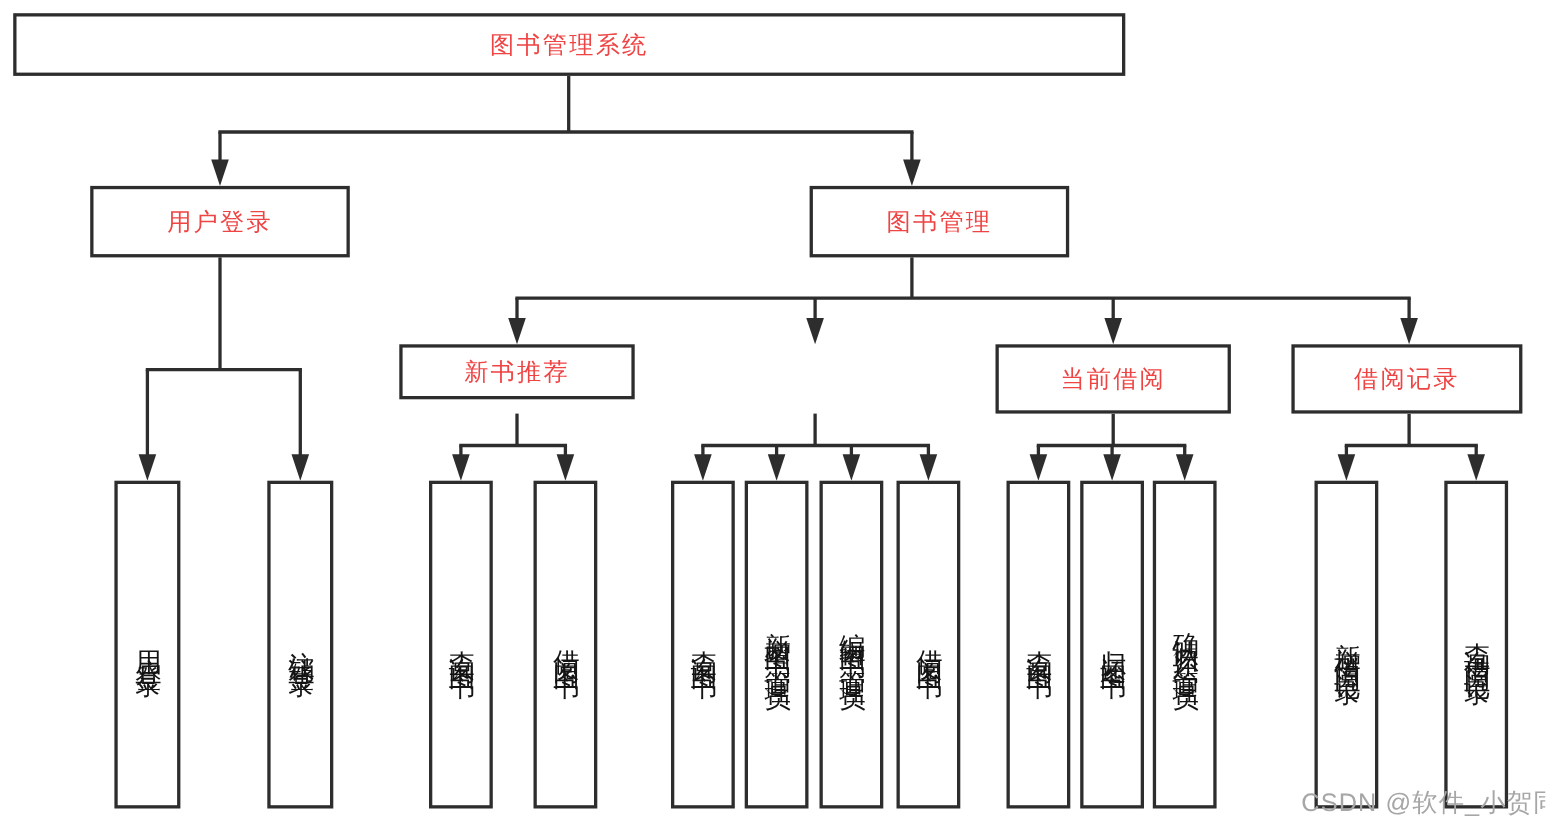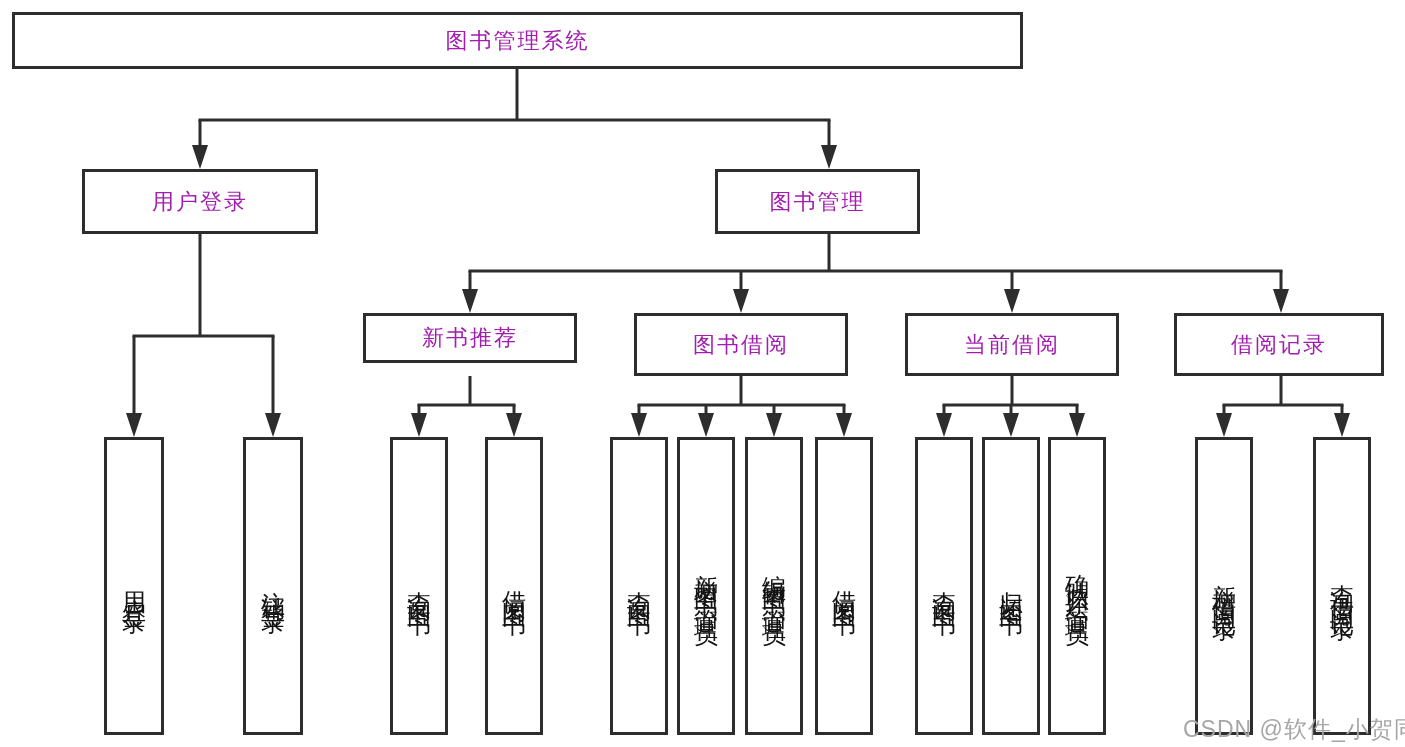--- a/index.html
+++ b/index.html
@@ -36,21 +36,21 @@
     box-sizing: border-box;
     border: 3px solid #2d2d2d;
     background: #ffffff;
     display: flex;
     align-items: center;
     justify-content: center;
     z-index: 2;
   }
   .node .lbl {
     font-size: 22px;
-    color: #a21caf;
+    color: #ef4444;
     letter-spacing: 2px;
     white-space: nowrap;
   }
   .node.root .lbl {
     font-size: 22px;
   }
   .leaf .lbl {
     writing-mode: vertical-rl;
     text-orientation: mixed;
     font-size: 24px;
@@ -151,30 +151,27 @@
     </g>
   </svg>
 
   <div class="node root" style="left:12px; top:12px; width:1011px; height:57px;">
     <span class="lbl">图书管理系统</span>
   </div>
 
   <div class="node" style="left:82px; top:169px; width:236px; height:65px;">
     <span class="lbl">用户登录</span>
   </div>
-  <div class="node" style="left:715px; top:169px; width:205px; height:65px;">
+  <div class="node" style="left:736px; top:169px; width:236px; height:65px;">
     <span class="lbl">图书管理</span>
   </div>
 
   <div class="node" style="left:363px; top:313px; width:214px; height:50px;">
     <span class="lbl">新书推荐</span>
   </div>
-  <div class="node" style="left:634px; top:313px; width:214px; height:63px;">
-    <span class="lbl">图书借阅</span>
-  </div>
   <div class="node" style="left:905px; top:313px; width:214px; height:63px;align-items:center;">
     <span class="lbl">当前借阅</span>
   </div>
   <div class="node" style="left:1174px; top:313px; width:210px; height:63px;">
     <span class="lbl">借阅记录</span>
   </div>
 
   <div class="node leaf" style="left:104px; top:437px; width:60px; height:298px;">
     <span class="lbl">用户登录</span>
   </div>

